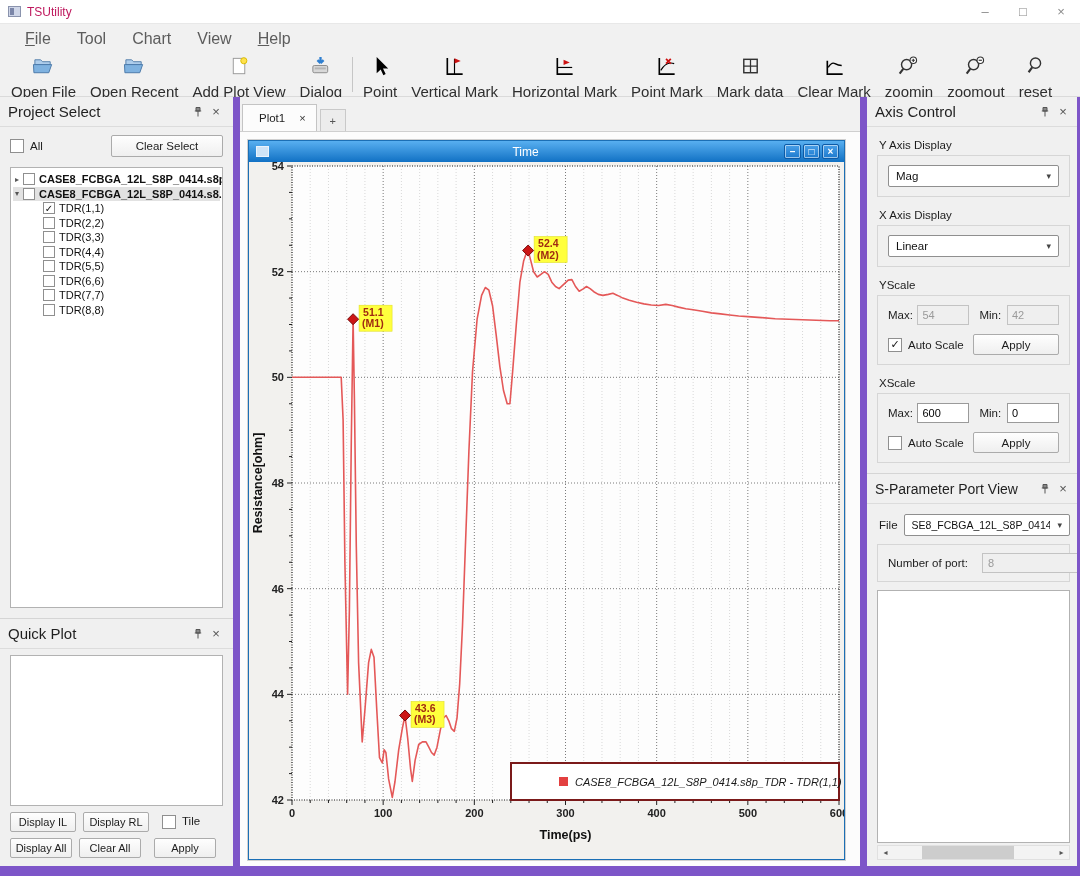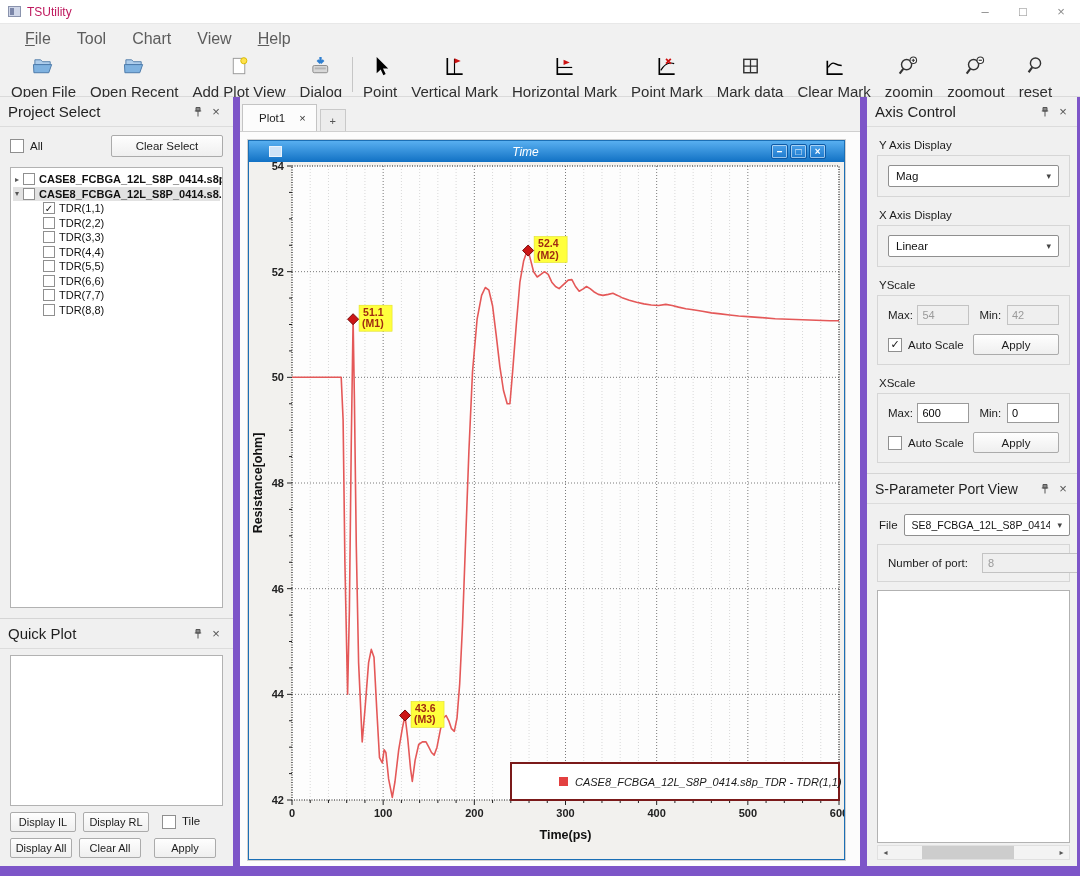--- a/index.html
+++ b/index.html
@@ -68,21 +68,21 @@
 
   
   .tabbar { position:absolute; left:0; top:0; width:100%; height:35px; background:#f1f1f1; border-bottom:1px solid #cfcfcf; display:flex; align-items:flex-end; padding-left:2px; }
   .tab { height:27px; background:#fcfcfc; border:1px solid #c4c4c4; border-bottom:none; display:flex; align-items:center; padding:0 10px 0 16px; font-size:11.5px; color:#222; margin-right:3px; }
   .tab-close { margin-left:14px; font-size:11px; color:#333; }
   .tab-plus { height:22px; width:26px; background:#ececec; border:1px solid #c9c9c9; border-bottom:none; display:flex; align-items:center; justify-content:center; font-size:11px; color:#555; }
   .mdi { position:absolute; left:0; top:35px; right:0; bottom:0; background:#fcfcfc; }
 
   
   .plot-window { position:absolute; left:8px; top:8px; width:597px; height:720px; border:1px solid #1b6fb5; background:#f2f1ee; box-shadow:0 0 0 1px #d0d0d0; }
-  .plot-titlebar { height:21px; background:linear-gradient(#58aff0,#1171c4); display:flex; align-items:center; padding:0 18px;font-style:italic; }
+  .plot-titlebar { height:21px; background:linear-gradient(#58aff0,#1171c4); display:flex; align-items:center; padding:0 5px; }
   .plot-win-icon { width:13px; height:11px; background:#cfe4f7; border:1px solid #eaf3fc; margin-left:2px; }
   .plot-title { flex:1; text-align:center; color:#fff; font-size:12px; }
   .plot-btn { width:17px; height:15px; background:linear-gradient(#4aa0e8,#1d7ace); border:1px solid #0c5aa6; box-shadow:inset 0 0 0 1px rgba(255,255,255,.55); color:#fff; font-size:10px; line-height:13px; text-align:center; margin-left:2px; border-radius:2px; font-weight:bold; }
   .plot-client { position:absolute; left:0; top:21px; width:595px; height:697px; }
 
   
   .axis-panel { flex:0 0 auto; display:flex; flex-direction:column; }
   .field-label { font-size:11.5px; color:#1c1c1c; margin:12px 12px 4px 12px; }
   .groupbox { margin:0 10px; border:1px solid #d6d6d6; padding:9px 10px; background:#f0f0f0; }
   .combo { height:22px; background:#fff; border:1px solid #8f8f8f; border-radius:2px; display:flex; align-items:center; padding-left:7px; font-size:11.5px; color:#111; position:relative; }

